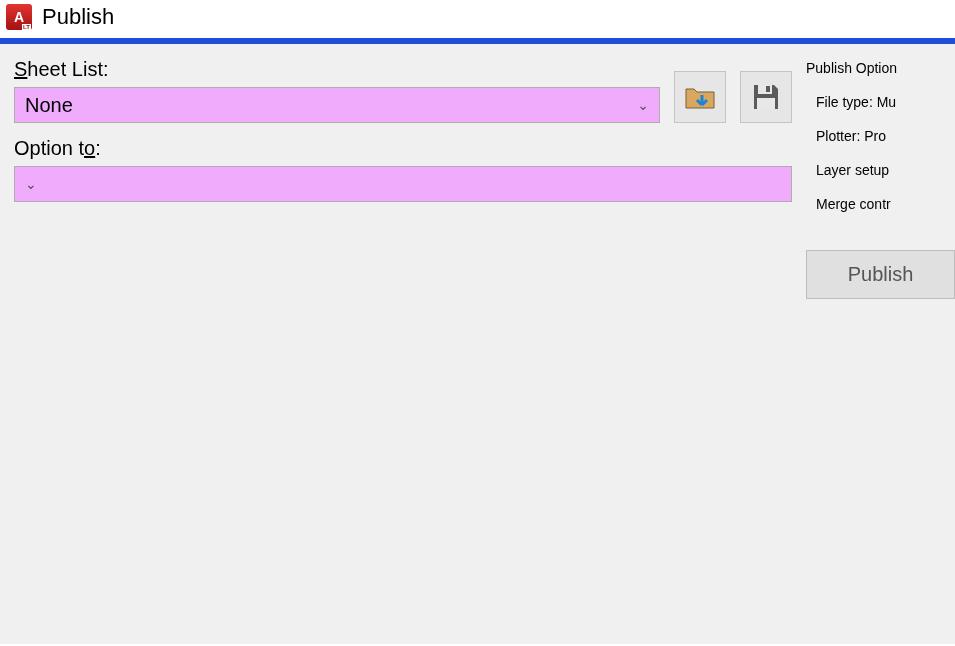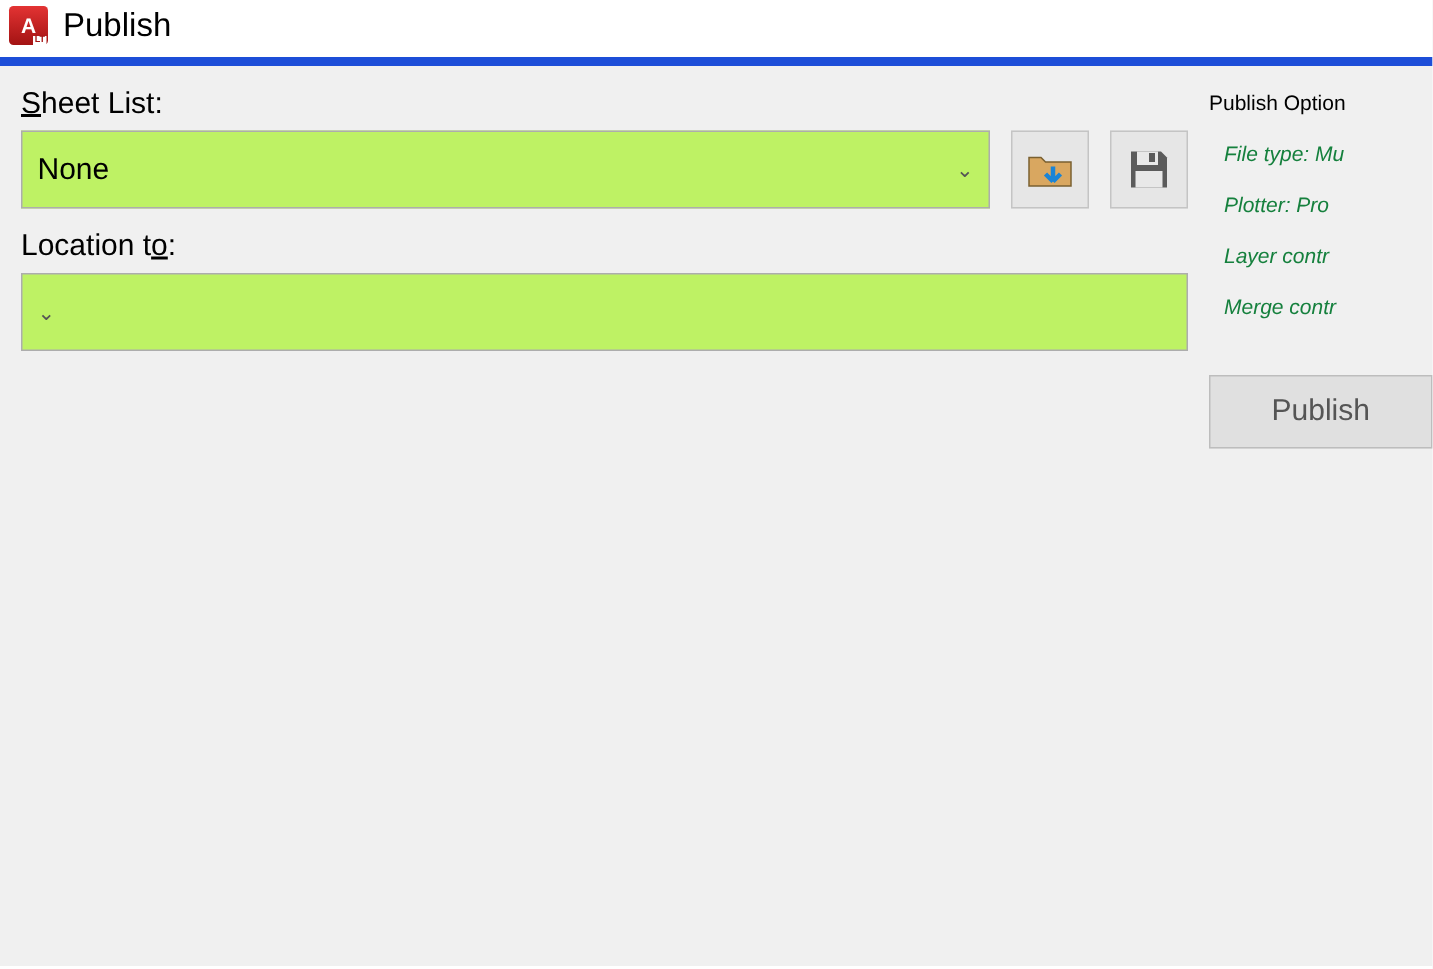--- a/index.html
+++ b/index.html
@@ -54,27 +54,27 @@
       flex: 0 0 800px;
       padding: 14px 10px 0 14px;
       display: flex;
       flex-direction: column;
     }
     .right-col {
       flex: 1;
       padding: 16px 0 0 4px;
       color: #000;
     }
-    .right-col .muted { color: #15803d; font-style: italic; }
+    .right-col .muted { color: #000000; }
     .label { font-size: 20px; margin-bottom: 6px; }
     .label .u { text-decoration: underline; }
     .dropdown {
-      background: #bef264;
+      background: #f0abfc;
       border: 1px solid #adadad;
-      height: 52px;
+      height: 36px;
       display: flex;
       align-items: center;
       justify-content: space-between;
       padding: 0 10px;
       font-size: 20px;
     }
     .chevron {
       font-size: 14px;
       color: #555;
     }
@@ -138,30 +138,30 @@
           <path fill="#5b5b5b" d="M4 4 h20 l4 4 v20 h-24 z"></path>
           <rect x="8" y="4" width="14" height="9" fill="#e8e8e8"></rect>
           <rect x="16" y="5" width="4" height="6" fill="#5b5b5b"></rect>
           <rect x="7" y="17" width="18" height="11" fill="#e8e8e8"></rect>
         </svg>
       </div>
     </div>
 
     <div class="publish-block">
       <div class="label">
-        <span>Location t</span><span class="u">o</span><span>:</span>
+        <span>Option t</span><span class="u">o</span><span>:</span>
       </div>
       <div class="dropdown">
         <span class="chevron">⌄</span>
       </div>
     </div>
 
   </div>
 
   <div class="right-col">
     <div class="line">Publish Option</div>
     <div class="line muted" style="padding-left:10px">File type: Mu</div>
     <div class="line muted" style="padding-left:10px">Plotter: Pro</div>
-    <div class="line muted" style="padding-left:10px">Layer contr</div>
+    <div class="line muted" style="padding-left:10px">Layer setup</div>
     <div class="line muted" style="padding-left:10px">Merge contr</div>
     <div class="publish-btn">Publish </div>
   </div>
 </div>
 
 </body></html>

